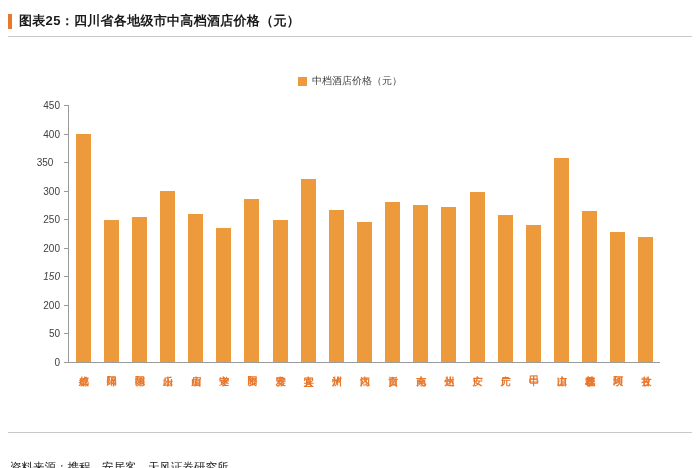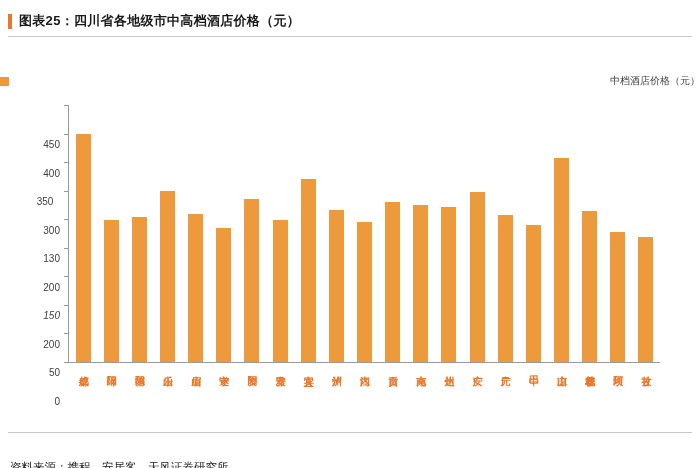--- a/index.html
+++ b/index.html
@@ -53,21 +53,21 @@
     height: 1px;
     background: #c9c9c9;
   }
   
   .legend {
     position: absolute;
     left: 0;
     top: 74px;
     width: 700px;
     display: flex;
-    justify-content: space-between;
+    justify-content: center;
     align-items: center;
   }
   .legend-swatch {
     width: 9px;
     height: 9px;
     background: #ed9a3c;
     margin-right: 5px;
   }
   .legend-label {
     font-size: 10px;
@@ -98,21 +98,20 @@
     background: #9a9a9a;
   }
   .ytick-label {
     position: absolute;
     right: 0;
     font-size: 10px;
     color: #404040;
     text-align: right;
     width: 30px;
     transform: translateY(-50%);
-    margin-top: 39px;
   }
   .ytick-mark {
     position: absolute;
     width: 4px;
     height: 1px;
     background: #9a9a9a;
   }
   .bars {
     position: absolute;
     left: 69px;
@@ -201,21 +200,21 @@
         <div class="ytick-label" style="top: 270px; left: 30px;">0</div>
         <div class="ytick-mark" style="top: 270px; left: 64px;"></div>
         <div class="ytick-label" style="top: 241.444px; left: 30px;">50</div>
         <div class="ytick-mark" style="top: 241.444px; left: 64px;"></div>
         <div class="ytick-label" style="top: 212.889px; left: 30px;">200</div>
         <div class="ytick-mark" style="top: 212.889px; left: 64px;"></div>
         <div class="ytick-label" style="top: 184.333px; left: 30px; font-style: italic;">150</div>
         <div class="ytick-mark" style="top: 184.333px; left: 64px;"></div>
         <div class="ytick-label" style="top: 155.778px; left: 30px;">200</div>
         <div class="ytick-mark" style="top: 155.778px; left: 64px;"></div>
-        <div class="ytick-label" style="top: 127.222px; left: 30px;">130</div>
+        <div class="ytick-label" style="top: 127.222px; left: 30px;">250</div>
         <div class="ytick-mark" style="top: 127.222px; left: 64px;"></div>
         <div class="ytick-label" style="top: 98.6667px; left: 30px;">300</div>
         <div class="ytick-mark" style="top: 98.6667px; left: 64px;"></div>
         <div class="ytick-label" style="top: 70.1111px; left: 30px; text-align: center;">350</div>
         <div class="ytick-mark" style="top: 70.1111px; left: 64px;"></div>
         <div class="ytick-label" style="top: 41.5556px; left: 30px;">400</div>
         <div class="ytick-mark" style="top: 41.5556px; left: 64px;"></div>
         <div class="ytick-label" style="top: 13px; left: 30px;">450</div>
         <div class="ytick-mark" style="top: 13px; left: 64px;"></div>
       </div>

